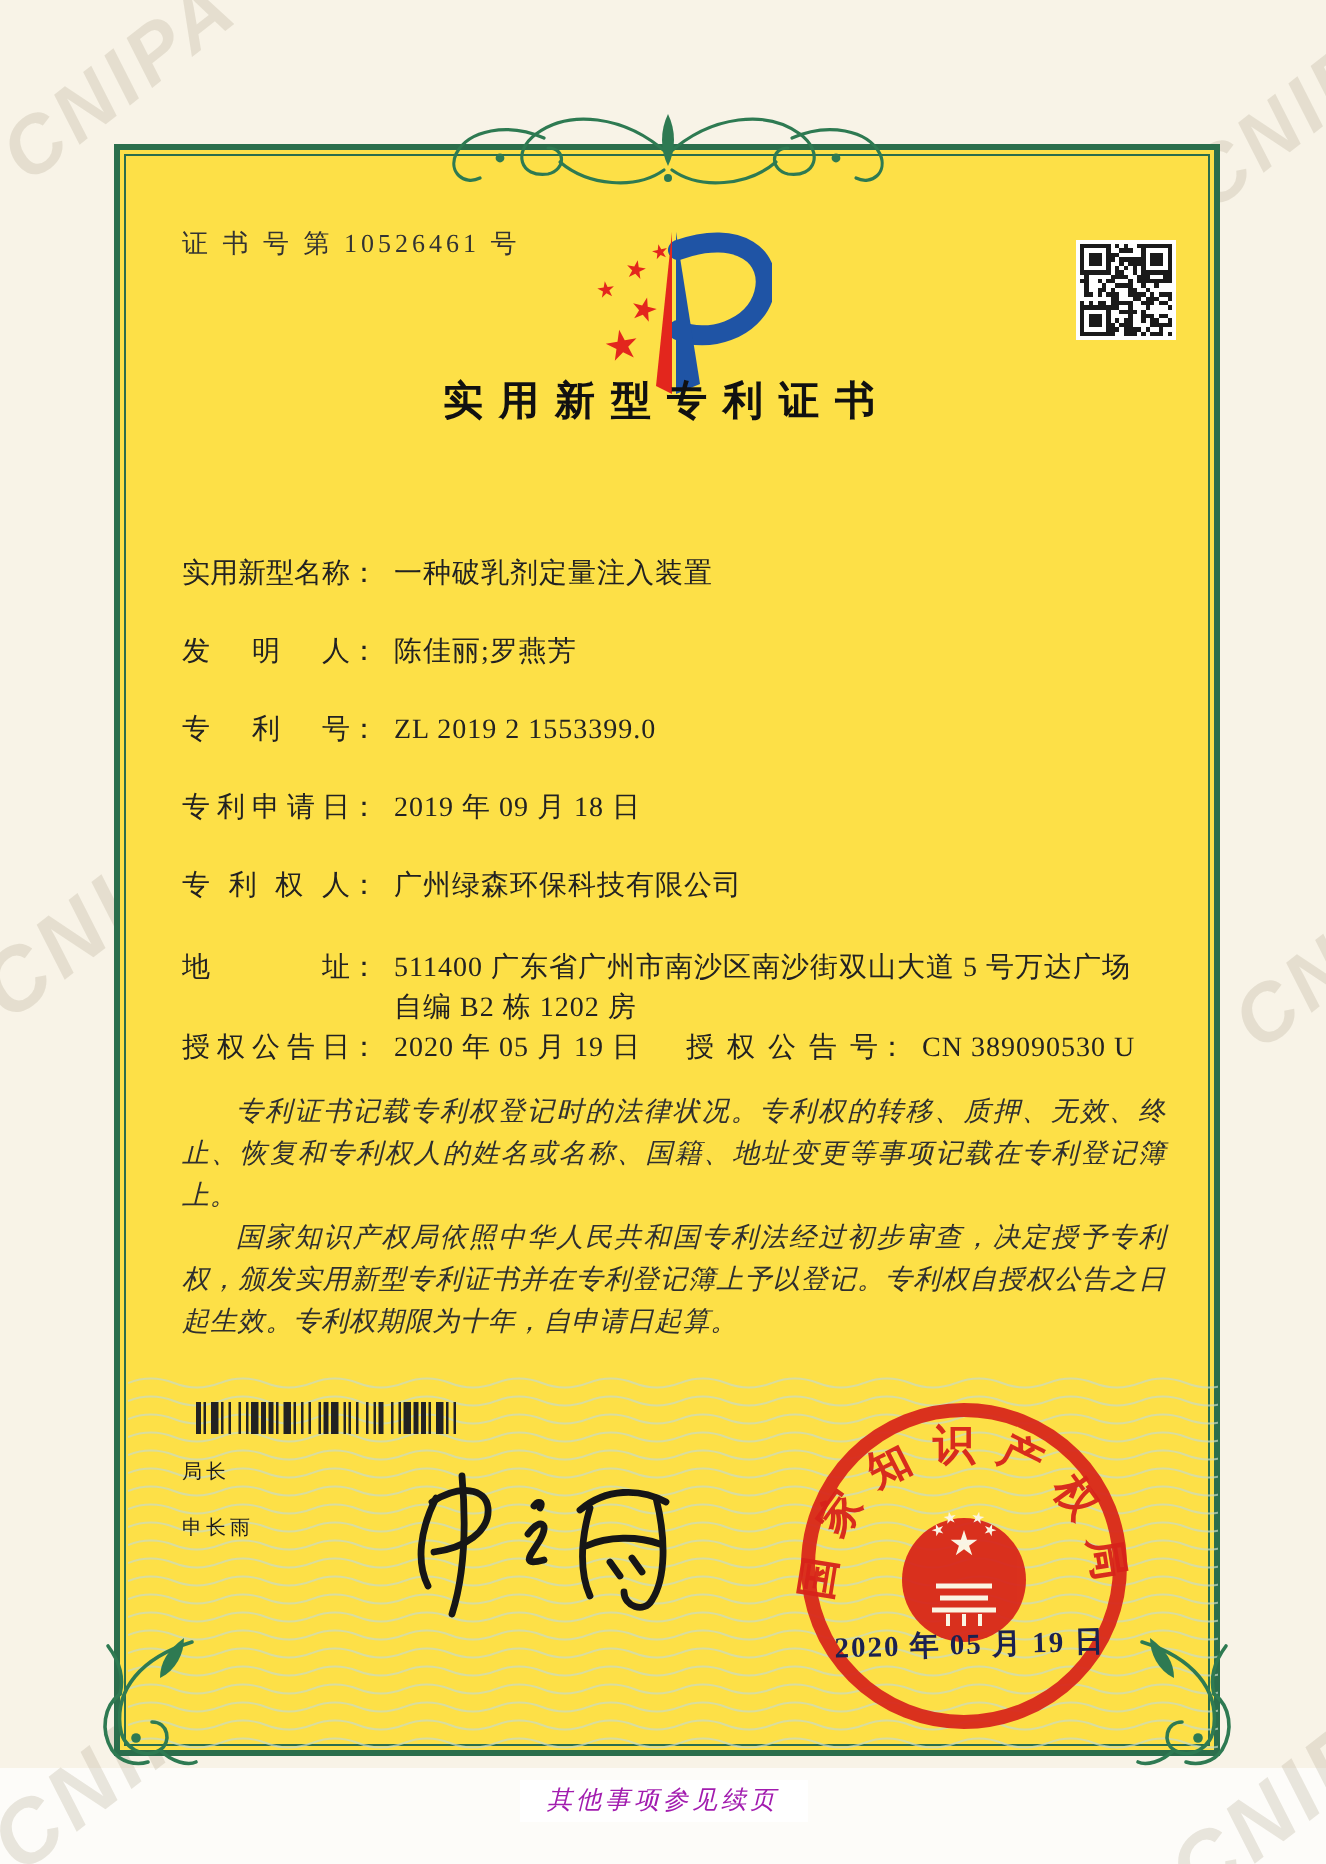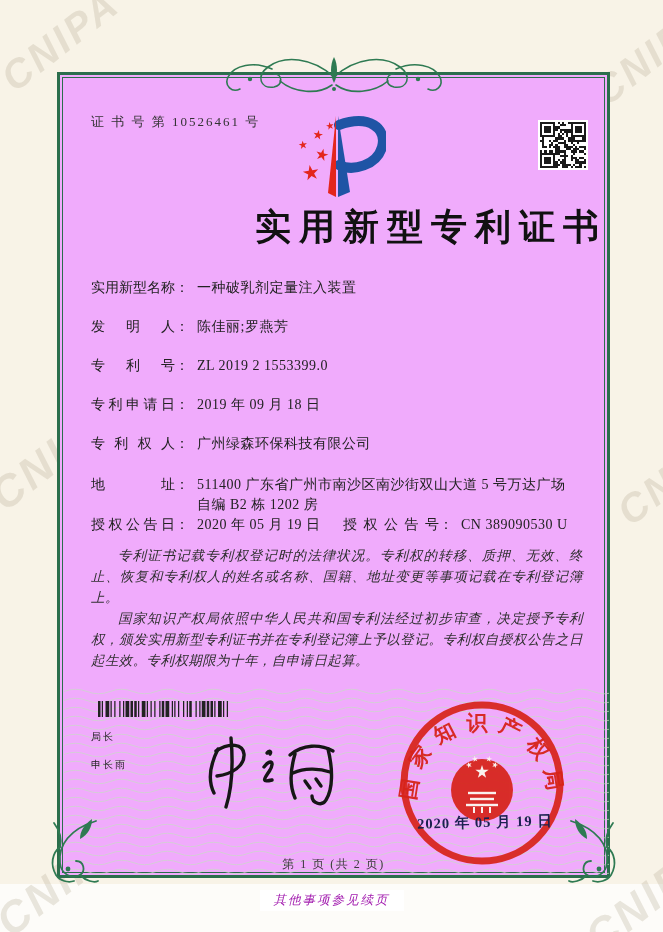--- a/index.html
+++ b/index.html
@@ -16,37 +16,37 @@
     font-weight:bold; font-style:italic; letter-spacing:3px;
     color:rgba(186,175,152,0.30); transform:rotate(-38deg); z-index:1;
     white-space:nowrap; pointer-events:none;
   }
   .wm.pink { color:rgba(222,150,148,0.16); }
   
   .bottom-strip { position:absolute; left:0; right:0; top:884px; bottom:0; background:#fdfcf9; z-index:0; }
   
   .cert {
     position:absolute; left:57px; top:72px; width:553px; height:806px;
-    border:3px solid #2b6e4c; background:#f0abfc; z-index:2;
+    border:3px solid #2b6e4c; background:#fde047; z-index:2;
   }
   .cert-inner-border { position:absolute; inset:2px; border:1px solid #2b6e4c; pointer-events:none; }
   .waves { position:absolute; left:4px; right:4px; top:612px; height:188px; z-index:0; }
   .content { position:absolute; inset:0; z-index:2; }
   
   .orn-top { position:absolute; left:50%; top:-26px; transform:translateX(-50%); z-index:3; }
   .orn-corner { position:absolute; bottom:-12px; z-index:3; }
   .orn-corner.left { left:-14px; }
   .orn-corner.right { right:-14px; transform:scaleX(-1); }
   
   .cert-no { position:absolute; left:31px; top:38px; font-size:13px; letter-spacing:2px; color:#333; }
   .qr { position:absolute; left:478px; top:45px; width:50px; height:50px; background:#fff; padding:2px; }
   .logo { position:absolute; left:226px; top:38px; width:100px; height:88px; }
   .title {
-    position:absolute; left:0; right:0; top:128px; text-align:right;
-    font-size:36px; font-weight:bold; letter-spacing:8px; color:#111;
+    position:absolute; left:0; right:0; top:112px; text-align:center;
+    font-size:20px; font-weight:bold; letter-spacing:8px; color:#111;
   }
   
   .fields { position:absolute; left:31px; top:205px; width:500px; font-size:14px; color:#222; }
   .row { line-height:16px; margin-bottom:23px; white-space:nowrap; }
   .f-label {
     display:inline-block; width:84px; text-align:justify; text-align-last:justify;
     -moz-text-align-last:justify; text-justify:inter-character; vertical-align:top;
   }
   .f-colon { display:inline-block; vertical-align:top; }
   .f-value { display:inline-block; margin-left:8px; letter-spacing:0.5px; vertical-align:top; }
@@ -524,17 +524,16 @@
         <g stroke="#fbf7ee" stroke-width="2.4" fill="none">
           <path d="M72,96 h28"></path>
           <path d="M74,102 h24"></path>
           <path d="M70,108 h32"></path>
           <path d="M78,110 v6 M86,110 v6 M94,110 v6" stroke-width="2"></path>
         </g>
       </g>
     </svg>
     <div class="seal-date">2020 年 05 月 19 日</div>
 
-    <div class="page-no">第 1 页 (共 2 页)</div>
   </div>
 </div>
 
 <div class="cont-note">其他事项参见续页</div>
 
 </body></html>

